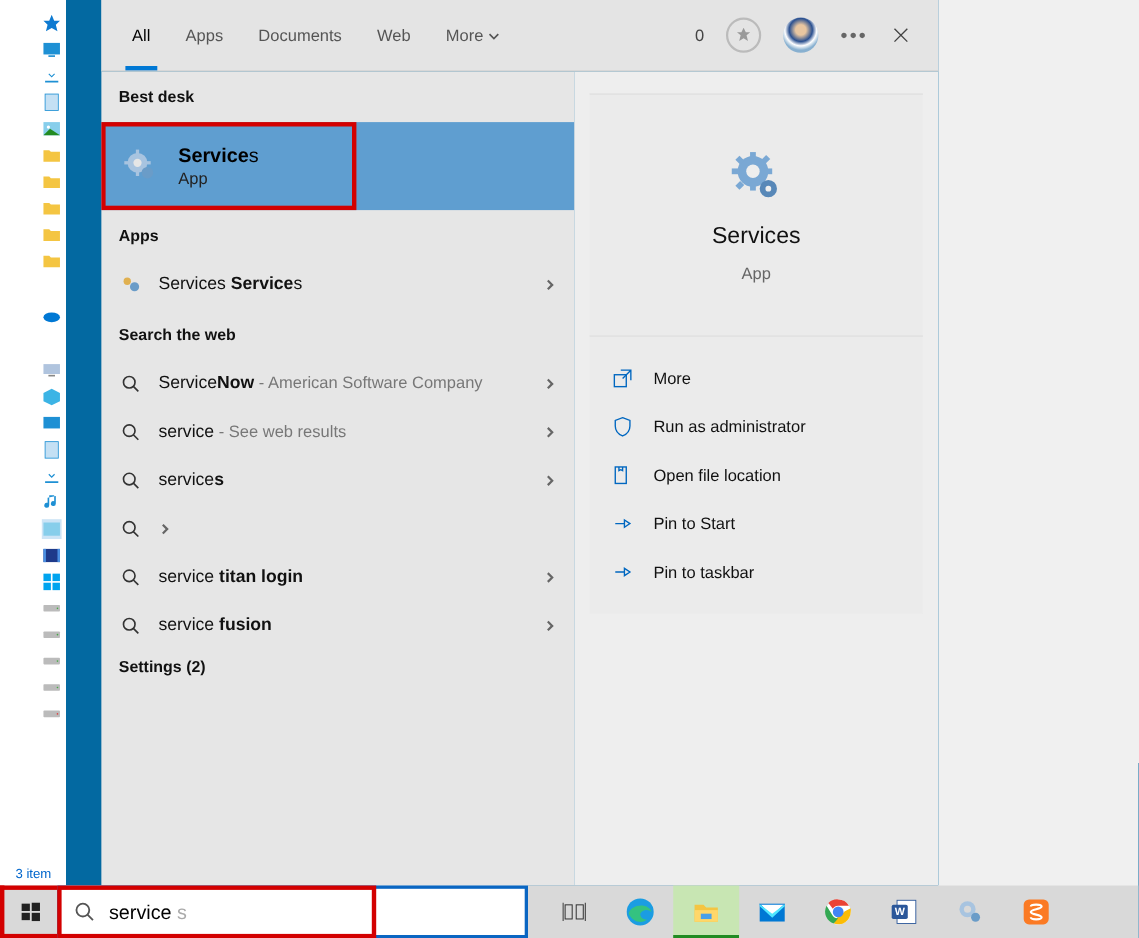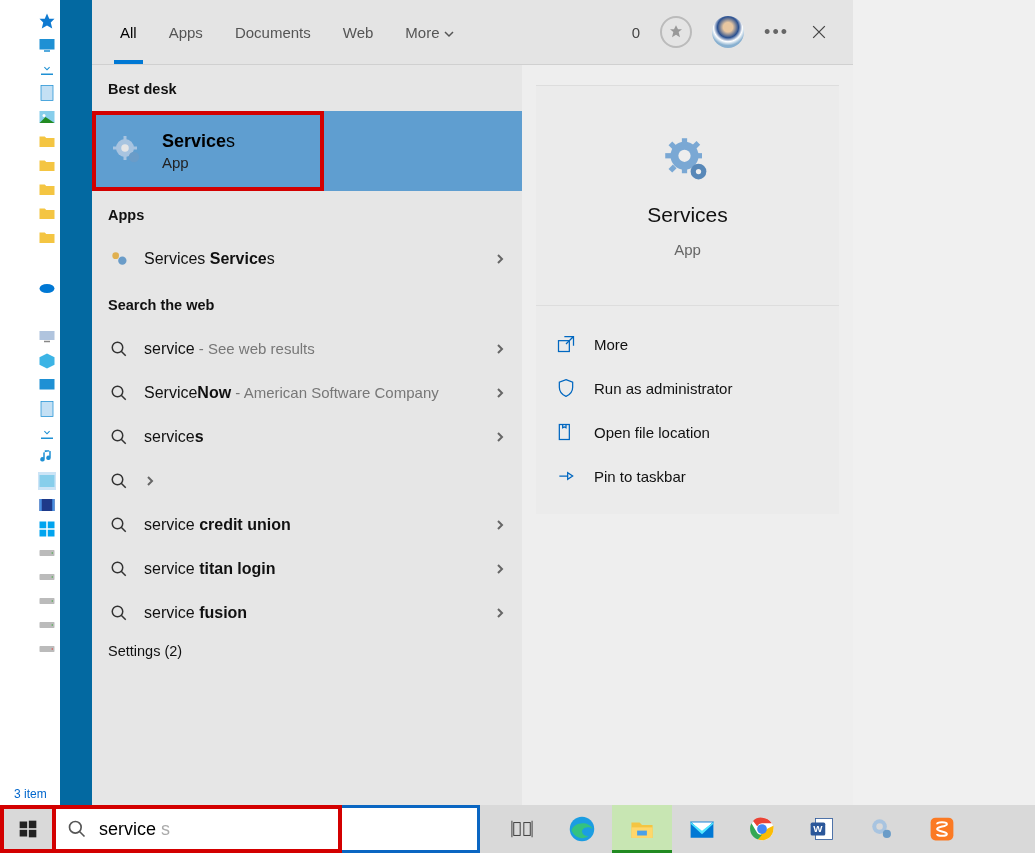--- a/index.html
+++ b/index.html
@@ -238,44 +238,44 @@
 
       <div class="section-label">Search the web</div>
 
       <div class="list-item">
         <div class="item-icon">
             <svg width="18" height="18" viewBox="0 0 24 24">
               <circle cx="10" cy="10" r="7" stroke="#333" fill="none" stroke-width="2"></circle>
               <line x1="15" y1="15" x2="21" y2="21" stroke="#333" stroke-width="2"></line>
             </svg>
           </div>
+        <div class="item-text"><span>Service</span><span class="bold">Now</span><span class="grey"> - American Software Company</span></div>
+        <svg class="chev" width="12" height="12" viewBox="0 0 12 12">
+            <path d="M4 2l4 4-4 4" stroke="#666" fill="none" stroke-width="2"></path>
+          </svg>
+      </div>
+      <div class="list-item">
+        <div class="item-icon">
+            <svg width="18" height="18" viewBox="0 0 24 24">
+              <circle cx="10" cy="10" r="7" stroke="#333" fill="none" stroke-width="2"></circle>
+              <line x1="15" y1="15" x2="21" y2="21" stroke="#333" stroke-width="2"></line>
+            </svg>
+          </div>
         <div class="item-text"><span>service</span><span class="bold"></span><span class="grey"> - See web results</span></div>
         <svg class="chev" width="12" height="12" viewBox="0 0 12 12">
             <path d="M4 2l4 4-4 4" stroke="#666" fill="none" stroke-width="2"></path>
           </svg>
       </div>
       <div class="list-item">
         <div class="item-icon">
             <svg width="18" height="18" viewBox="0 0 24 24">
               <circle cx="10" cy="10" r="7" stroke="#333" fill="none" stroke-width="2"></circle>
               <line x1="15" y1="15" x2="21" y2="21" stroke="#333" stroke-width="2"></line>
             </svg>
           </div>
-        <div class="item-text"><span>Service</span><span class="bold">Now</span><span class="grey"> - American Software Company</span></div>
-        <svg class="chev" width="12" height="12" viewBox="0 0 12 12">
-            <path d="M4 2l4 4-4 4" stroke="#666" fill="none" stroke-width="2"></path>
-          </svg>
-      </div>
-      <div class="list-item">
-        <div class="item-icon">
-            <svg width="18" height="18" viewBox="0 0 24 24">
-              <circle cx="10" cy="10" r="7" stroke="#333" fill="none" stroke-width="2"></circle>
-              <line x1="15" y1="15" x2="21" y2="21" stroke="#333" stroke-width="2"></line>
-            </svg>
-          </div>
         <div class="item-text"><span>service</span><span class="bold">s</span></div>
         <svg class="chev" width="12" height="12" viewBox="0 0 12 12">
             <path d="M4 2l4 4-4 4" stroke="#666" fill="none" stroke-width="2"></path>
           </svg>
       </div>
       <div class="list-item">
         <div class="item-icon">
             <svg width="18" height="18" viewBox="0 0 24 24">
               <circle cx="10" cy="10" r="7" stroke="#333" fill="none" stroke-width="2"></circle>
               <line x1="15" y1="15" x2="21" y2="21" stroke="#333" stroke-width="2"></line>
@@ -285,51 +285,39 @@
             <path d="M4 2l4 4-4 4" stroke="#666" fill="none" stroke-width="2"></path>
           </svg>
       </div>
       <div class="list-item">
         <div class="item-icon">
             <svg width="18" height="18" viewBox="0 0 24 24">
               <circle cx="10" cy="10" r="7" stroke="#333" fill="none" stroke-width="2"></circle>
               <line x1="15" y1="15" x2="21" y2="21" stroke="#333" stroke-width="2"></line>
             </svg>
           </div>
-        <div class="item-text"><span>service </span><span class="bold">credit union</span></div>
-        <svg class="chev" width="12" height="12" viewBox="0 0 12 12">
-            <path d="M4 2l4 4-4 4" stroke="#666" fill="none" stroke-width="2"></path>
-          </svg>
-      </div>
-      <div class="list-item">
-        <div class="item-icon">
-            <svg width="18" height="18" viewBox="0 0 24 24">
-              <circle cx="10" cy="10" r="7" stroke="#333" fill="none" stroke-width="2"></circle>
-              <line x1="15" y1="15" x2="21" y2="21" stroke="#333" stroke-width="2"></line>
-            </svg>
-          </div>
         <div class="item-text"><span>service </span><span class="bold">titan login</span></div>
         <svg class="chev" width="12" height="12" viewBox="0 0 12 12">
             <path d="M4 2l4 4-4 4" stroke="#666" fill="none" stroke-width="2"></path>
           </svg>
       </div>
       <div class="list-item">
         <div class="item-icon">
             <svg width="18" height="18" viewBox="0 0 24 24">
               <circle cx="10" cy="10" r="7" stroke="#333" fill="none" stroke-width="2"></circle>
               <line x1="15" y1="15" x2="21" y2="21" stroke="#333" stroke-width="2"></line>
             </svg>
           </div>
         <div class="item-text"><span>service </span><span class="bold">fusion</span></div>
         <svg class="chev" width="12" height="12" viewBox="0 0 12 12">
             <path d="M4 2l4 4-4 4" stroke="#666" fill="none" stroke-width="2"></path>
           </svg>
       </div>
 
-      <div class="section-label" style="font-weight:400;padding-top:8px">Settings (2)</div>
+      <div class="section-label" style="font-weight:700;padding-top:8px">Settings (2)</div>
     </div>
 
     <div class="preview">
       <div class="preview-card">
         <div class="preview-top">
           <svg class="big-gear" viewBox="0 0 64 64">
             <g fill="#7aa8d4">
               <circle cx="28" cy="26" r="16"></circle>
               <circle cx="28" cy="26" r="7" fill="#eee"></circle>
               <rect x="25" y="6" width="6" height="8"></rect>
@@ -365,20 +353,26 @@
             <svg class="action-icon" viewBox="0 0 24 24">
                 <rect x="4" y="3" width="12" height="18" stroke="#0067c0" fill="none" stroke-width="1.5"></rect>
                 <path d="M8 3v4l2-1 2 1V3" stroke="#0067c0" fill="none" stroke-width="1.5"></path>
               </svg>
             <span>Open file location</span>
           </div>
           <div class="action">
             <svg class="action-icon" viewBox="0 0 24 24">
                 <path d="M4 12h10M14 8v8l6-4z" stroke="#0067c0" fill="none" stroke-width="1.5"></path>
               </svg>
+            <span>Pin to Start</span>
+          </div>
+          <div class="action">
+            <svg class="action-icon" viewBox="0 0 24 24">
+                <path d="M4 12h10M14 8v8l6-4z" stroke="#0067c0" fill="none" stroke-width="1.5"></path>
+              </svg>
             <span>Pin to taskbar</span>
           </div>
         </div>
       </div>
     </div>
   </div>
 </div>
 
 <div class="taskbar">
   <div class="start-btn">

